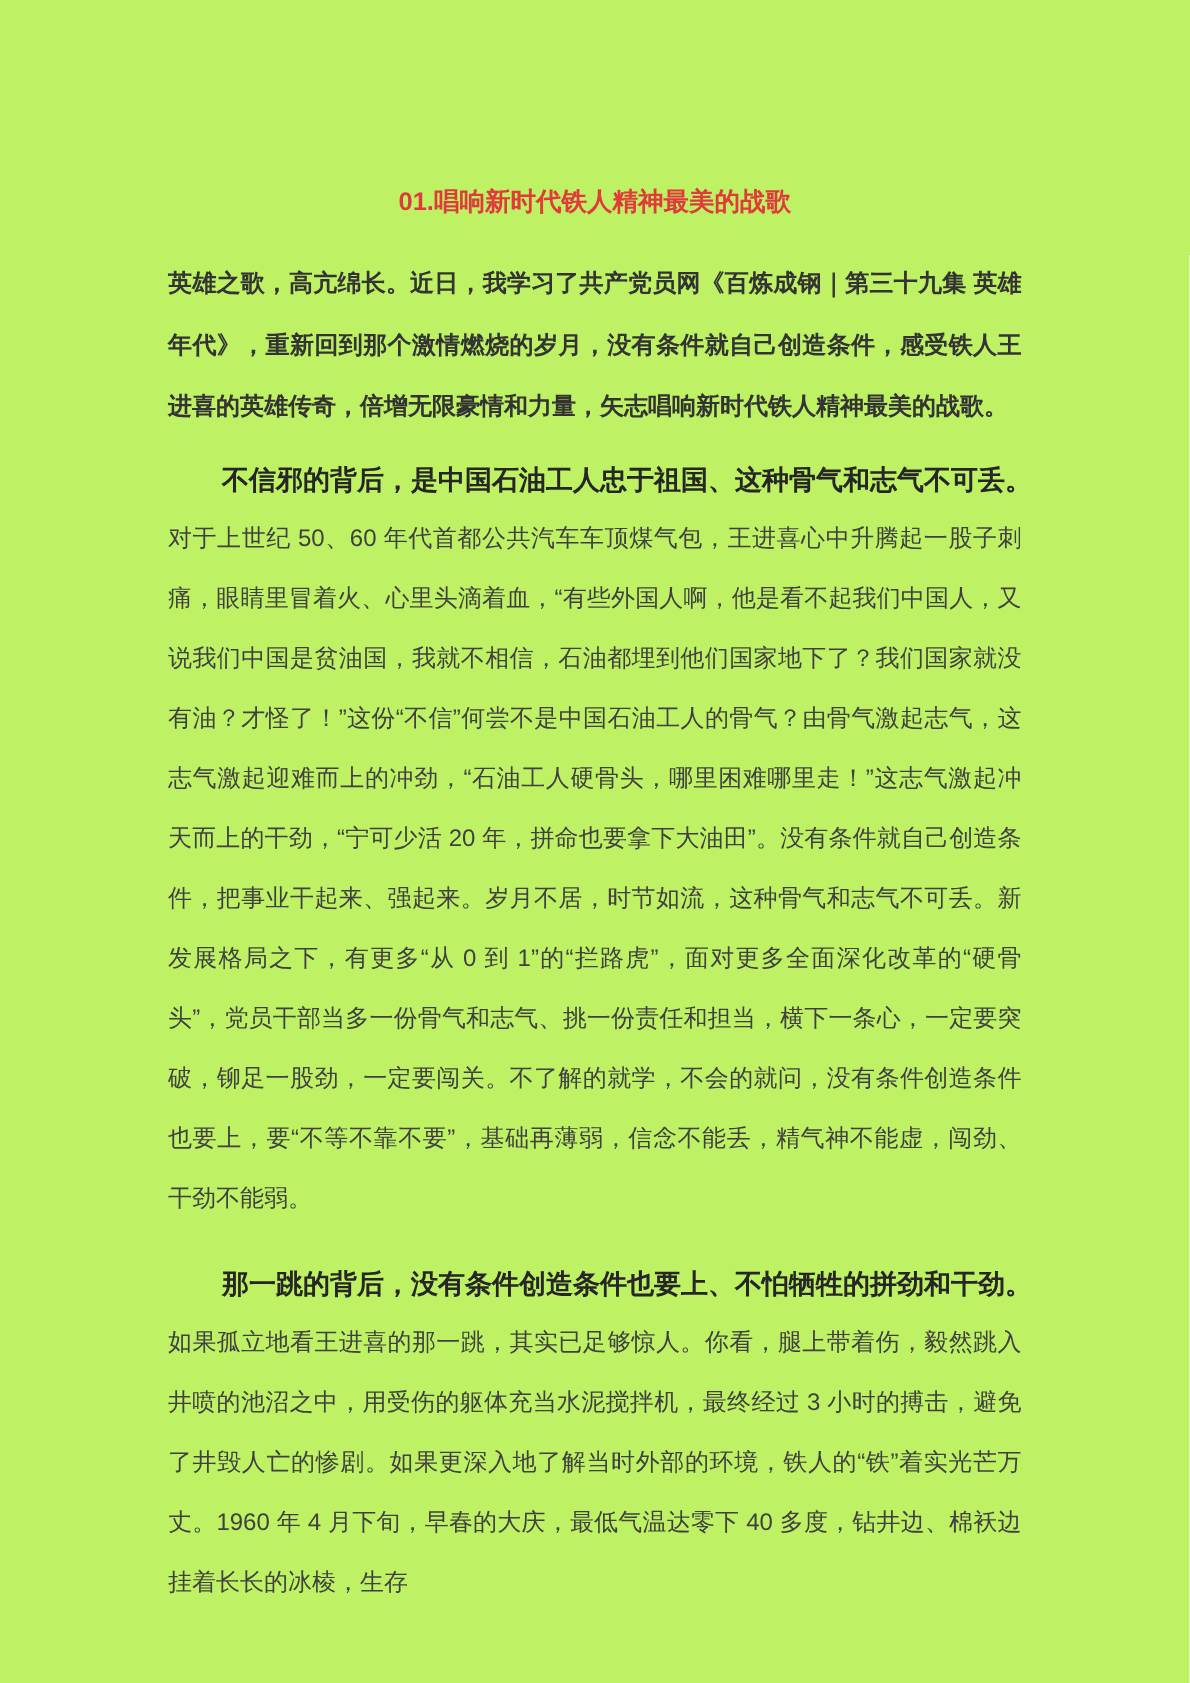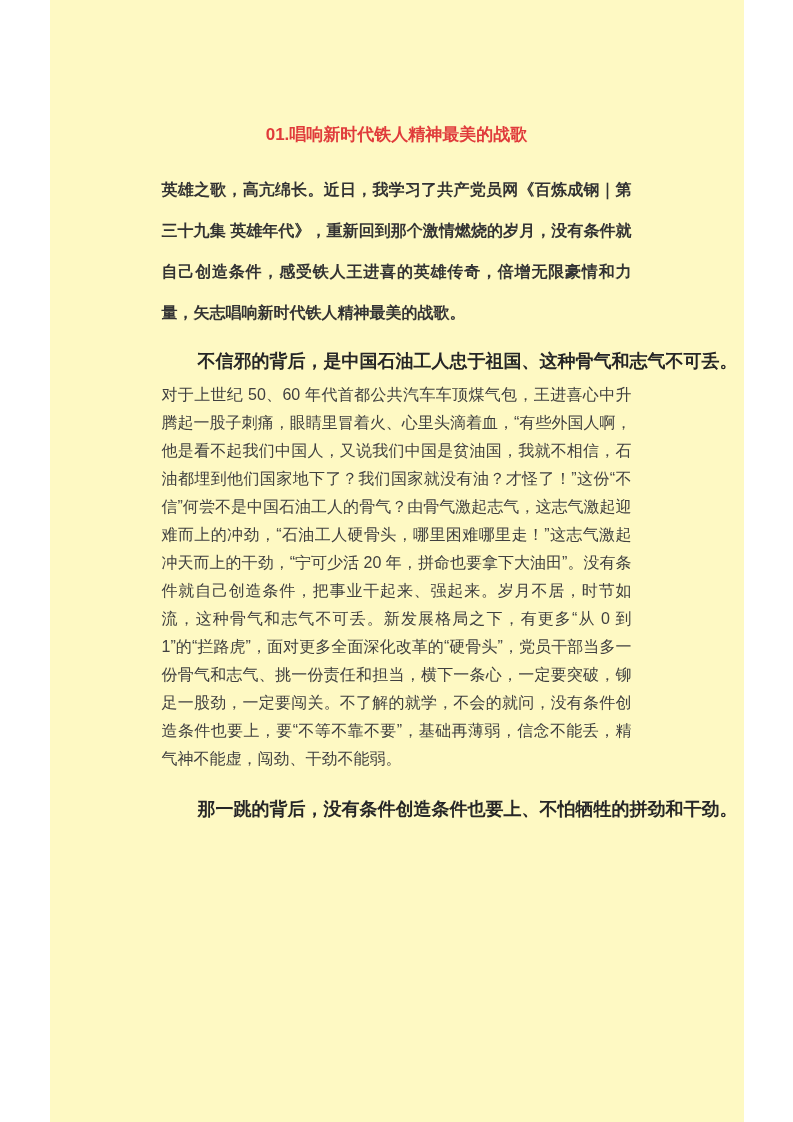--- a/index.html
+++ b/index.html
@@ -2,24 +2,24 @@
 <html><head>
 <meta charset="utf-8">
 <style>
   html, body {
     margin: 0;
     padding: 0;
     background: #ffffff;
   }
   .page {
     position: relative;
-    width: 694px;
+    width: 793px;
     height: 1122px;
     margin: 0 auto;
-    background: #fef9c3;
+    background: #bef264;
     overflow: hidden;
     font-family: "Liberation Sans", sans-serif;
     box-sizing: border-box;
     padding: 123px 112px 0 112px;
   }
   .doc-title {
     font-size: 17px;
     line-height: 24px;
     font-weight: bold;
     text-align: center;
@@ -38,21 +38,21 @@
     font-size: 18px;
     line-height: 40px;
     font-weight: bold;
     color: #262626;
     text-indent: 2em;
     white-space: nowrap;
     margin: 8px 0 0 0;
   }
   .body-para {
     font-size: 16px;
-    line-height: 28px;
+    line-height: 40px;
     font-weight: normal;
     color: #404040;
     text-align: justify;
     margin: 0;
   }
   .section-2 .section-heading {
     margin-top: 16px;
   }
 </style>
 </head>
@@ -64,15 +64,16 @@
 
   <p class="intro-para">英雄之歌，高亢绵长。近日，我学习了共产党员网《百炼成钢｜第三十九集 英雄年代》，重新回到那个激情燃烧的岁月，没有条件就自己创造条件，感受铁人王进喜的英雄传奇，倍增无限豪情和力量，矢志唱响新时代铁人精神最美的战歌。</p>
 
   <div class="section section-1">
     <h2 class="section-heading">不信邪的背后，是中国石油工人忠于祖国、这种骨气和志气不可丢。</h2>
     <p class="body-para">对于上世纪 50、60 年代首都公共汽车车顶煤气包，王进喜心中升腾起一股子刺痛，眼睛里冒着火、心里头滴着血，“有些外国人啊，他是看不起我们中国人，又说我们中国是贫油国，我就不相信，石油都埋到他们国家地下了？我们国家就没有油？才怪了！”这份“不信”何尝不是中国石油工人的骨气？由骨气激起志气，这志气激起迎难而上的冲劲，“石油工人硬骨头，哪里困难哪里走！”这志气激起冲天而上的干劲，“宁可少活 20 年，拼命也要拿下大油田”。没有条件就自己创造条件，把事业干起来、强起来。岁月不居，时节如流，这种骨气和志气不可丢。新发展格局之下，有更多“从 0 到 1”的“拦路虎”，面对更多全面深化改革的“硬骨头”，党员干部当多一份骨气和志气、挑一份责任和担当，横下一条心，一定要突破，铆足一股劲，一定要闯关。不了解的就学，不会的就问，没有条件创造条件也要上，要“不等不靠不要”，基础再薄弱，信念不能丢，精气神不能虚，闯劲、干劲不能弱。</p>
   </div>
 
   <div class="section section-2">
     <h2 class="section-heading">那一跳的背后，没有条件创造条件也要上、不怕牺牲的拼劲和干劲。</h2>
+    <p class="body-para">如果孤立地看王进喜的那一跳，其实已足够惊人。你看，腿上带着伤，毅然跳入井喷的池沼之中，用受伤的躯体充当水泥搅拌机，最终经过 3 小时的搏击，避免了井毁人亡的惨剧。如果更深入地了解当时外部的环境，铁人的“铁”着实光芒万丈。1960 年 4 月下旬，早春的大庆，最低气温达零下 40 多度，钻井边、棉袄边挂着长长的冰棱，生存</p>
   </div>
 
 </div>
 
 </body></html>

